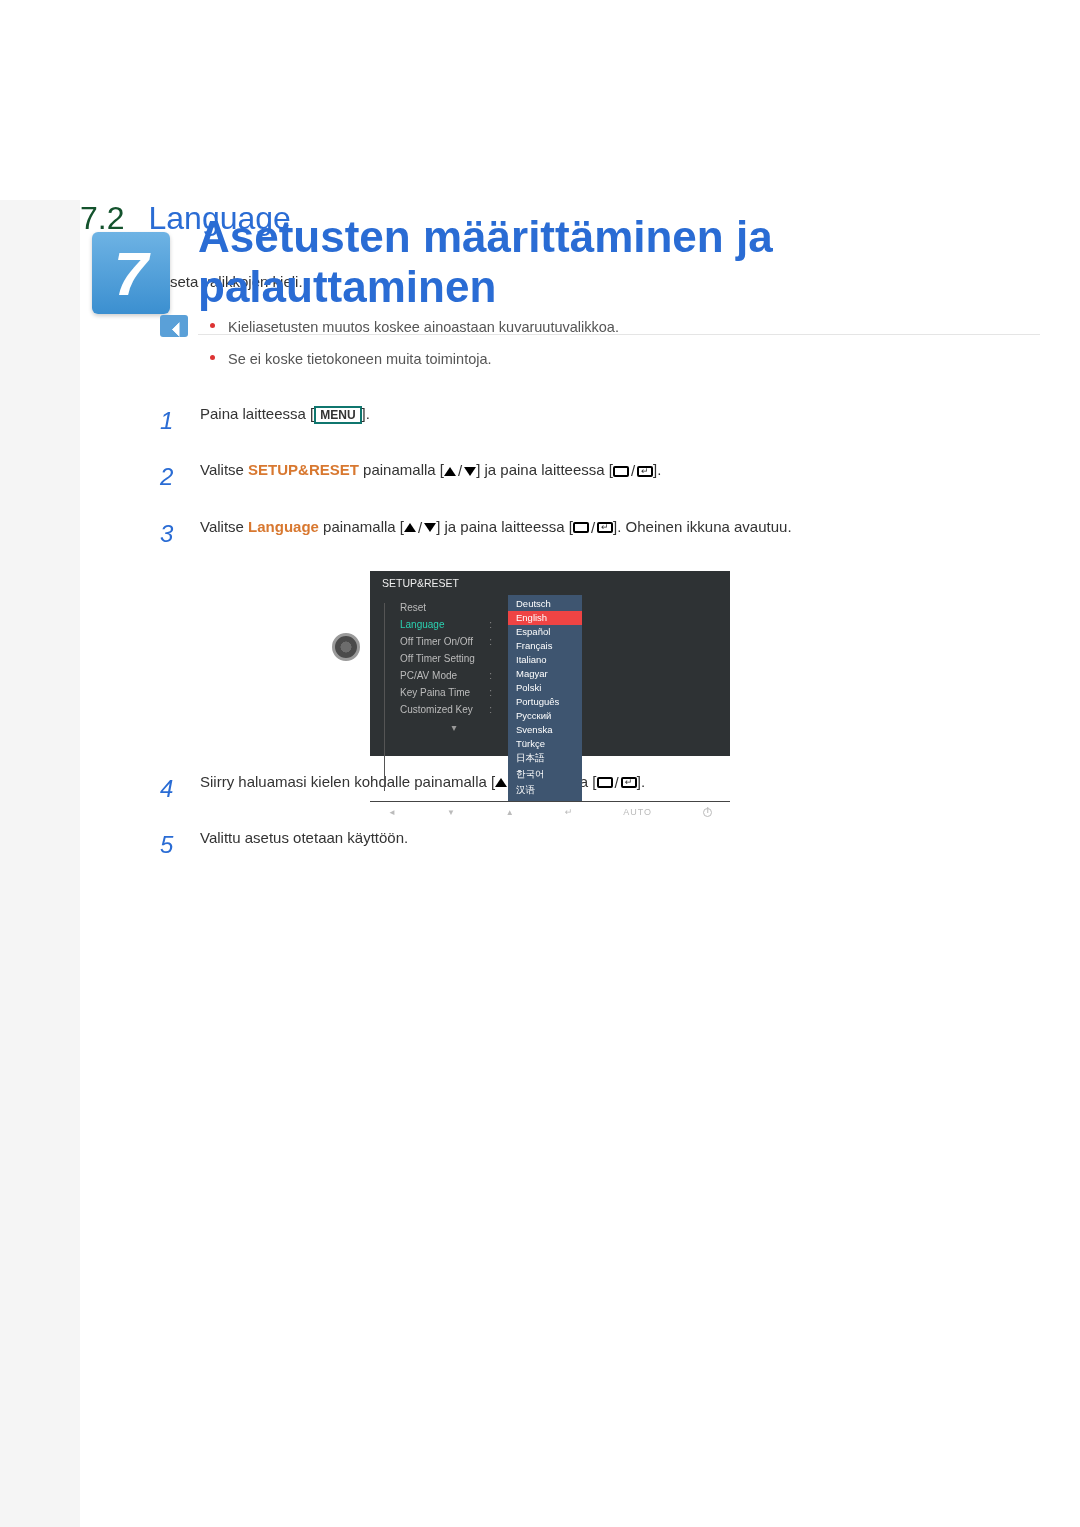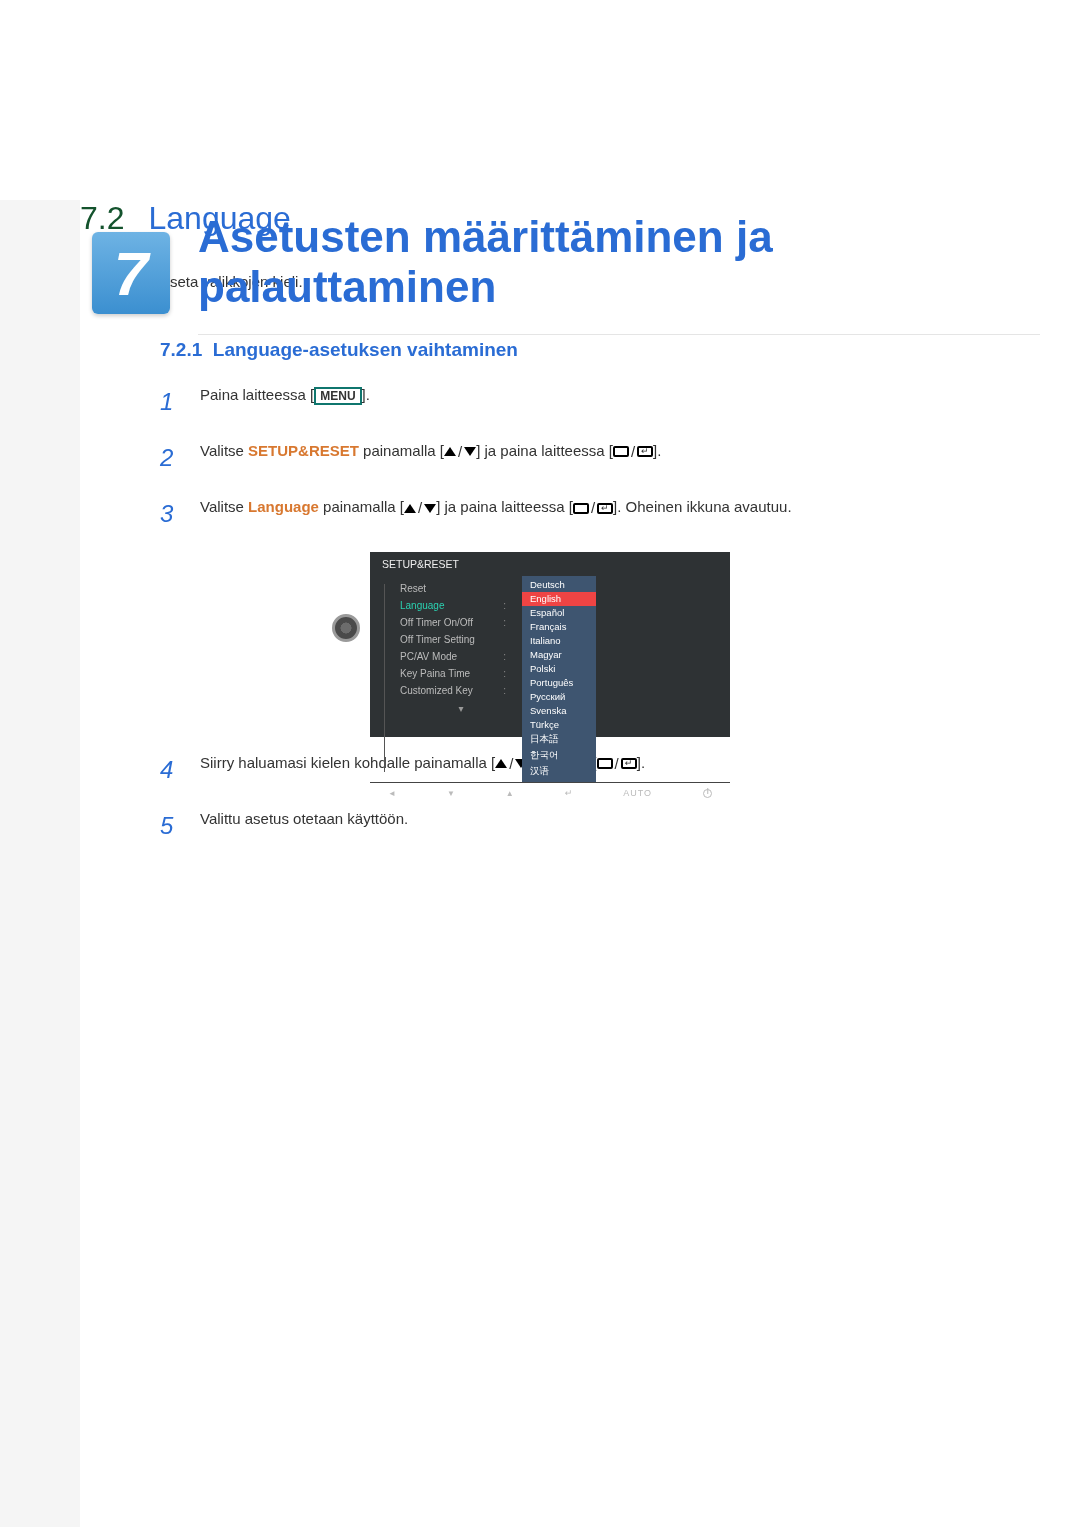--- a/index.html
+++ b/index.html
@@ -63,21 +63,21 @@
 .enter-icon::after { content: "↵"; position: absolute; font-size: 9px; left: 2px; top: -4px; }
 
 .osd {
   width: 360px; height: 185px; margin: 8px auto 0 auto;
   background: #2e3234; color: #ddd; font-size: 10px;
   font-family: Arial, sans-serif; position: relative;
   margin-left: 370px;
 }
 .osd-title { padding: 6px 12px; font-size: 10.5px; color: #eee; }
 .osd-body { display: flex; }
-.osd-left { width: 152px; padding: 4px 0 4px 30px; position: relative; }
+.osd-left { width: 138px; padding: 4px 0 4px 30px; position: relative; }
 .osd-left-item { padding: 3px 0; font-size: 10px; color: #bbb; display: flex; justify-content: space-between; padding-right: 16px; }
 .osd-left-item.active { color: #2bd0b0; }
 .osd-left-item .colon { color: #888; }
 .osd-gear {
   position: absolute; left: -38px; top: 62px; width: 28px; height: 28px; border-radius: 50%;
   border: 3px solid #9a9a9a; background: radial-gradient(circle, #6c6c6c 35%, #4a4a4a 36%);
 }
 .osd-left::before {
   content: ""; position: absolute; left: 14px; top: 8px; bottom: 10px; width: 1px;
   border-left: 1px solid #555;
@@ -109,25 +109,29 @@
     <div class="chapter-title">Asetusten määrittäminen ja palauttaminen</div>
   </div>
 
   <div class="section-head">
     <div class="section-num">7.2</div>
     <div class="section-title">Language</div>
   </div>
 
   <div class="content">
     <div class="intro">Aseta valikkojen kieli.</div>
-  </div>
-
-  <div class="subsection">
-    <span>7.2.1</span>&nbsp;&nbsp;<span>Language-asetuksen vaihtaminen</span>
-  </div>
+    <div class="note-row">
+      <div class="pencil-icon"></div>
+      <ul class="note-list">
+        <li>Kieliasetusten muutos koskee ainoastaan kuvaruutuvalikkoa.</li>
+        <li>Se ei koske tietokoneen muita toimintoja.</li>
+      </ul>
+    </div>
+  </div>
+
 
   <ol class="steps">
     <li>
       <span class="step-num">1</span>
       <span>
         <span>Paina laitteessa [</span><span class="menu-btn">MENU</span><span>].</span>
       </span>
     </li>
     <li>
       <span class="step-num">2</span>

